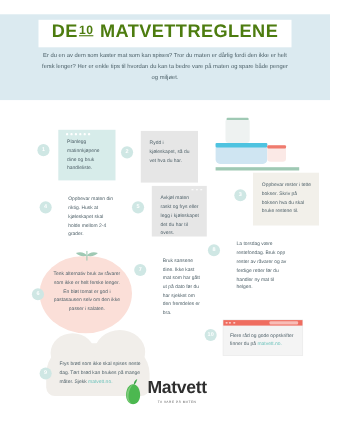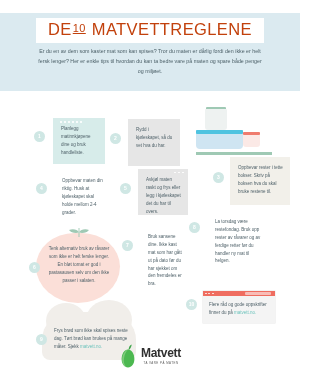--- a/index.html
+++ b/index.html
@@ -26,22 +26,22 @@
     position: absolute; left: 0; top: 18px;
     width: 300px; text-align: center;
   }
   .title-box {
     display: inline-block;
     background: #ffffff;
     padding: 3px 12px 4px 12px;
   }
   .title-text {
     font-size: 16.5px;
-    font-weight: normal;
-    color: #c2410c;
+    font-weight: bold;
+    color: #4d7c0f;
     letter-spacing: 0.4px;
     white-space: nowrap;
     line-height: 1;
   }
   .title-num {
     font-size: 11px;
     vertical-align: 3px;
     text-decoration: underline;
     margin: 0 1px;
   }
@@ -194,21 +194,21 @@
 
   
   .logo {
     position: absolute; left: 0; top: 344px;
     width: 300px; text-align: center;
   }
   .logo-row {
     display: inline-flex; align-items: center; gap: 4px;
   }
   .logo-name {
-    font-size: 12px; font-weight: bold; color: #2f2f2f;
+    font-size: 16px; font-weight: bold; color: #2f2f2f;
     letter-spacing: -0.3px; line-height: 1;
   }
   .logo-tag {
     font-size: 2.9px; color: #5b5b5b; letter-spacing: 0.5px;
     margin-top: 1.5px; text-align: center;
   }
 </style>
 </head>
 <body>
 

